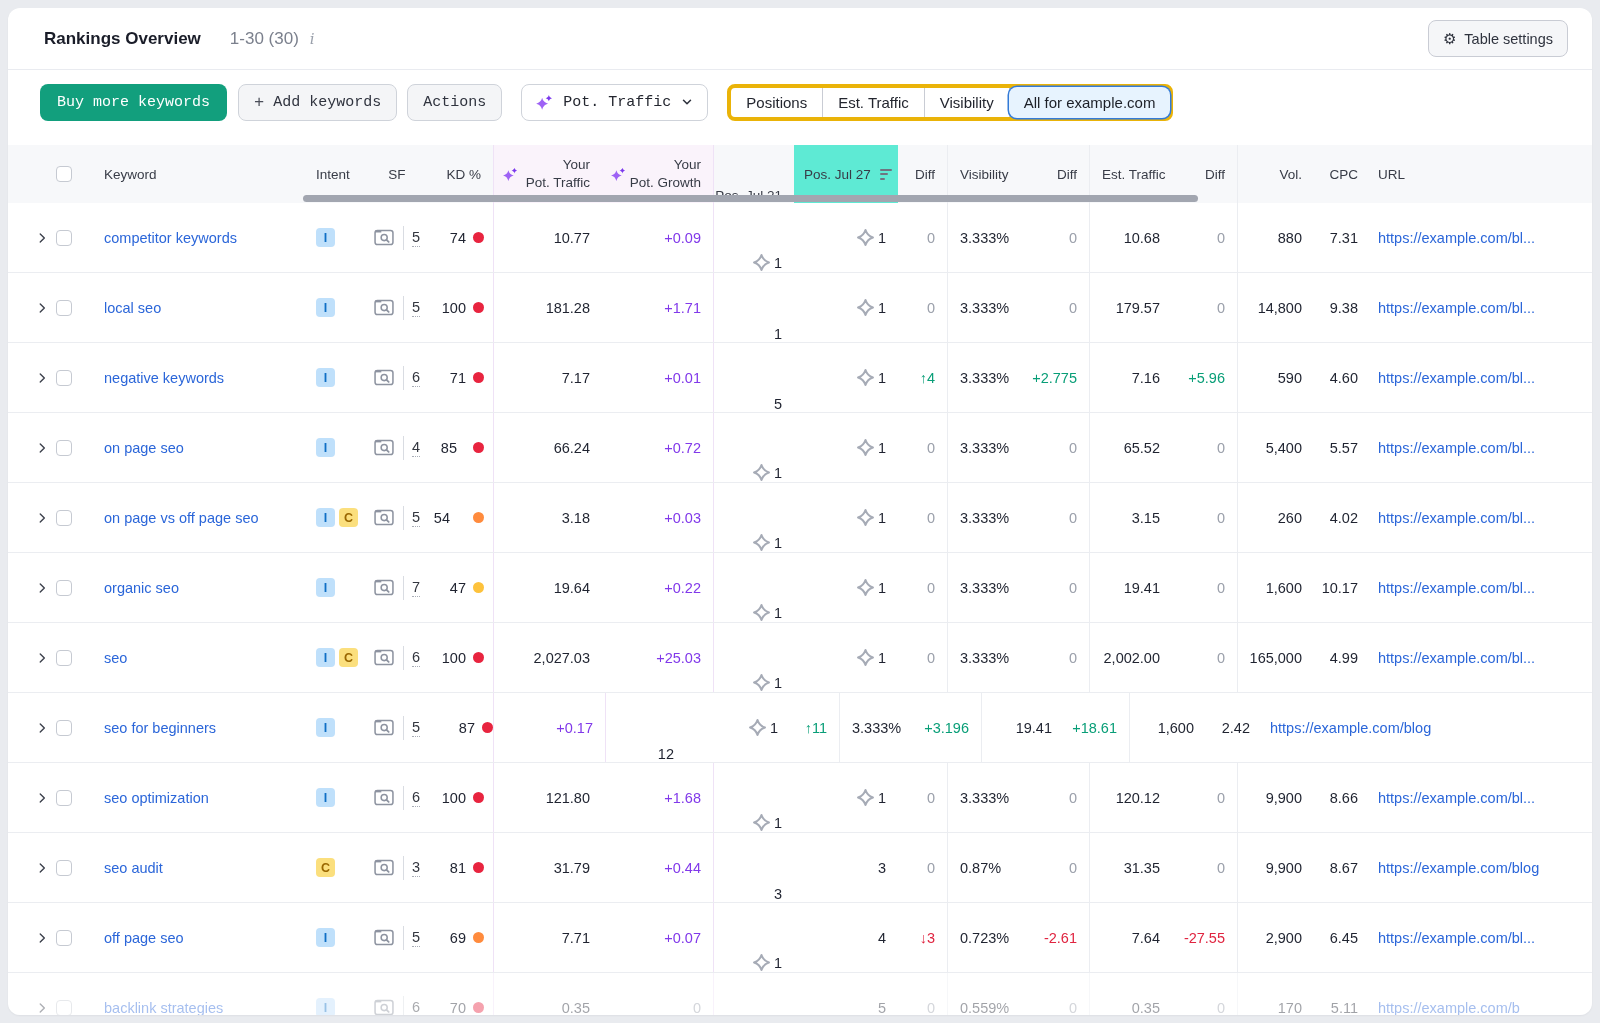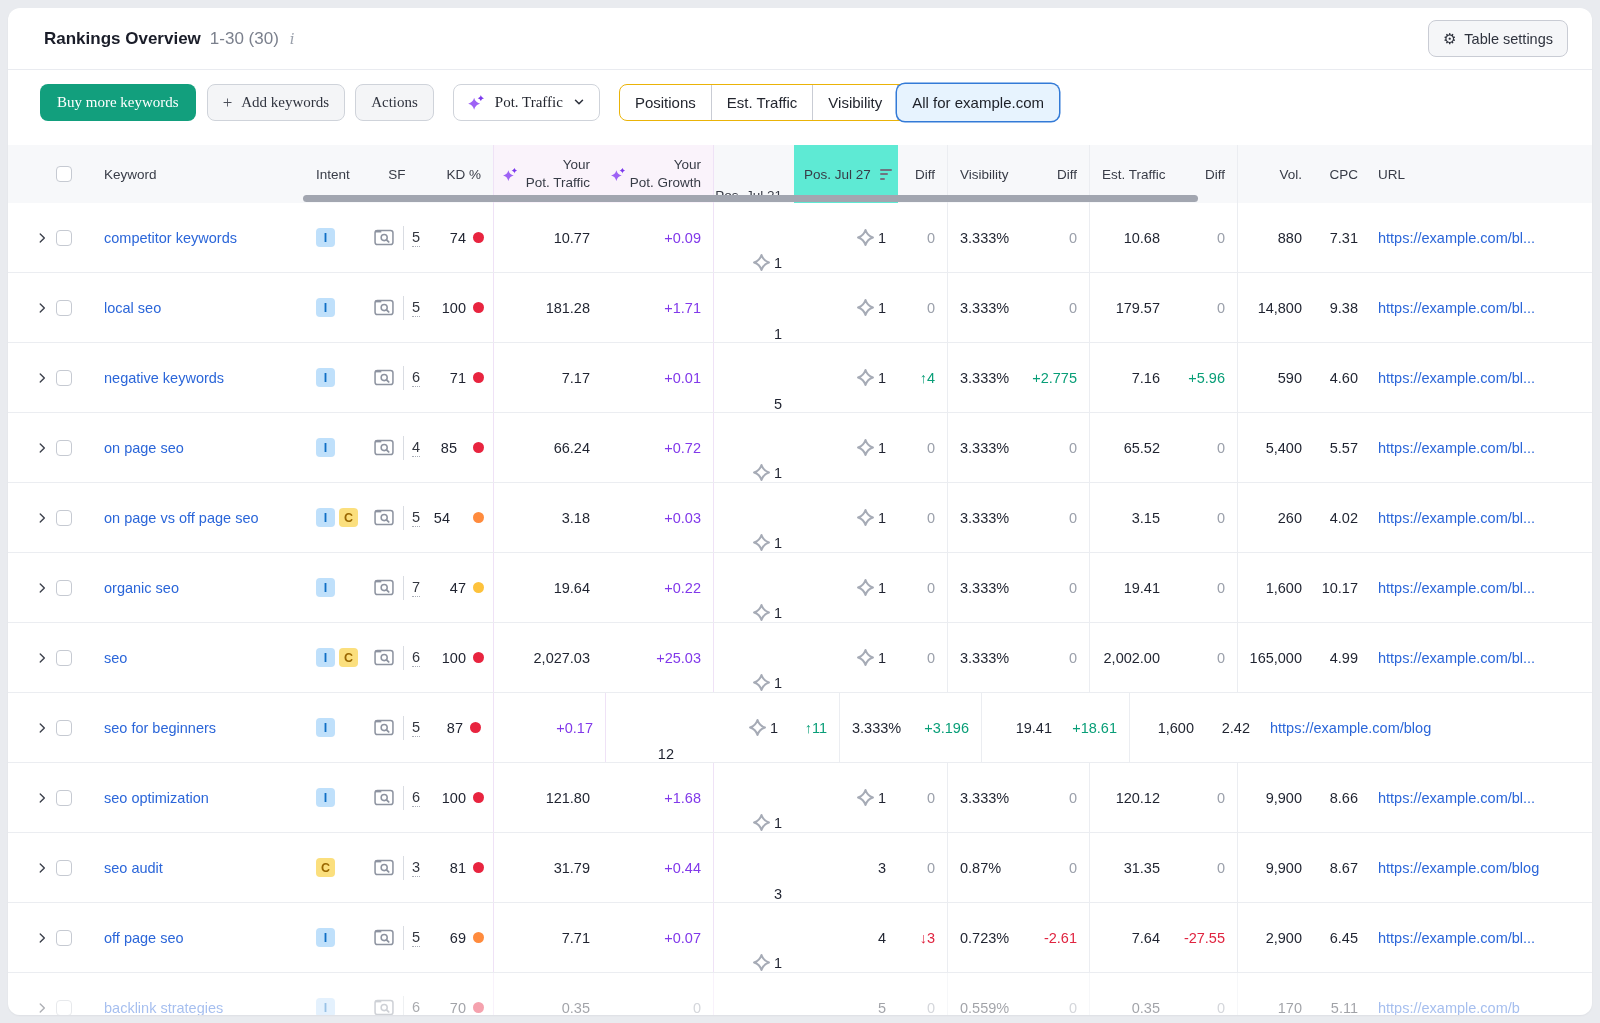--- a/index.html
+++ b/index.html
@@ -4,33 +4,33 @@
 <style>
   * { box-sizing: border-box; margin: 0; padding: 0; }
   html,body { width:1600px; height:1023px; overflow:hidden; }
   body { background:#e9ebef; font-family:"Liberation Sans", sans-serif; color:#1f2330; }
   .card { margin:8px; width:1584px; height:1007px; background:#fff; border-radius:12px; overflow:hidden; box-shadow:0 1px 2px rgba(20,24,40,.05); }
 
   
   .titlebar { height:62px; display:flex; align-items:center; justify-content:space-between; padding:0 24px 0 36px; border-bottom:1px solid #e9ebf0; }
   .title-left { display:flex; align-items:baseline; gap:9px; }
   .page-title { font-size:17px; font-weight:700; color:#1a1d29; }
-  .page-range { font-size:17px; color:#7b808d; }
+  .page-range { font-size:17px; color:#7b808d;margin-left:20px; }
   .info-i { font-style:italic; font-family:"DejaVu Serif", serif; color:#9aa0ab; font-size:15px; margin-left:2px; }
   .settings-btn { display:flex; align-items:center; gap:8px; height:37px; padding:0 14px; background:#f5f6f8; border:1px solid #c9ccd4; border-radius:8px; font-size:14.5px; color:#2f333e; font-family:inherit; cursor:pointer; }
   .gear { font-size:15px; line-height:1; color:#2f333e; }
 
   
   .toolbar { height:58px; display:flex; align-items:center; padding:0 24px 0 32px; margin-top:3px; }
-  .btn { height:37px; display:flex; align-items:center; border-radius:8px; font-size:15px; font-family:Liberation Serif, serif; cursor:pointer; }
+  .btn { height:37px; display:flex; align-items:center; border-radius:8px; font-size:15px; font-family:Liberation Mono, monospace; cursor:pointer; }
   .btn-green { background:#129f7d; border:none; color:#fff; padding:0 17px; font-weight:500; }
   .btn-gray  { background:#f4f5f7; border:1px solid #cfd3da; color:#2f333e; padding:0 15px; gap:9px; margin-left:11px; }
   .btn-white { background:#fff; border:1px solid #cfd3da; color:#23262f; padding:0 13px; gap:9px; margin-left:19px; }
   .plus { font-size:17px; color:#4a4e59; line-height:1; }
-  .tabs { display:flex; align-items:stretch; height:37px; margin-left:19px; border:1px solid #eab308; border-radius:8px; background:#fff; }
+  .tabs { display:flex; align-items:stretch; height:37px; margin-left:19px; border:4px solid #eab308; border-radius:8px; background:#fff; }
   .tab { display:flex; align-items:center; padding:0 15px; font-size:15px; color:#23262f; background:transparent; border:none; border-right:1px solid #c9ccd4; font-family:inherit; cursor:pointer; }
   .tab:last-child { border-right:none; }
   .tab.selected { background:#e7f3fe; border-radius:8px; margin:-1px; border-right:none; box-shadow:0 0 0 1.5px #337ad7; color:#1c1f27; }
 
   
   .thead { position:relative; display:flex; height:58px; background:#f7f8fa; margin-top:14px; padding-left:20px; padding-right:16px; }
   .hcell { display:flex; align-items:center; font-size:13.5px; color:#383c47; }
   .trow  { display:flex; height:70px; border-bottom:1px solid #ebedf1; padding-left:20px; padding-right:16px; background:#fff; }
   .trow.faded { opacity:.42; }
   .cell { display:flex; align-items:center; font-size:14.5px; color:#1f2330; height:100%; }
@@ -725,21 +725,21 @@
             <svg width="20" height="17" viewBox="0 0 22 19" fill="none" stroke="#8d93a0" stroke-width="1.7">
               <rect x="1" y="1.6" width="20" height="15.8" rx="2.6"></rect>
               <path d="M1.4 2.6 L8 2.6" stroke-width="2.4"></path>
               <circle cx="11.2" cy="9.6" r="3.4"></circle>
               <path d="M13.8 12.2 L16.2 14.4" stroke-width="2.1" stroke-linecap="round"></path>
             </svg>
           </span>
           <span class="sfdiv"></span>
           <span class="sfnum">5</span>
         </div>
-        <div class="cell c-kd num bRp" style="padding-right:12px;">
+        <div class="cell c-kd num bRp" style="padding-right:0;">
           <span class="kdv">87</span>
           <span class="dot dot-red"></span>
         </div>
         <div class="cell c-pg num bRp">
           <span class="purple">+0.17</span>
         </div>
         <div class="cell c-p1 num">
           <span class="poschip">
             <span>12</span>
           </span>

